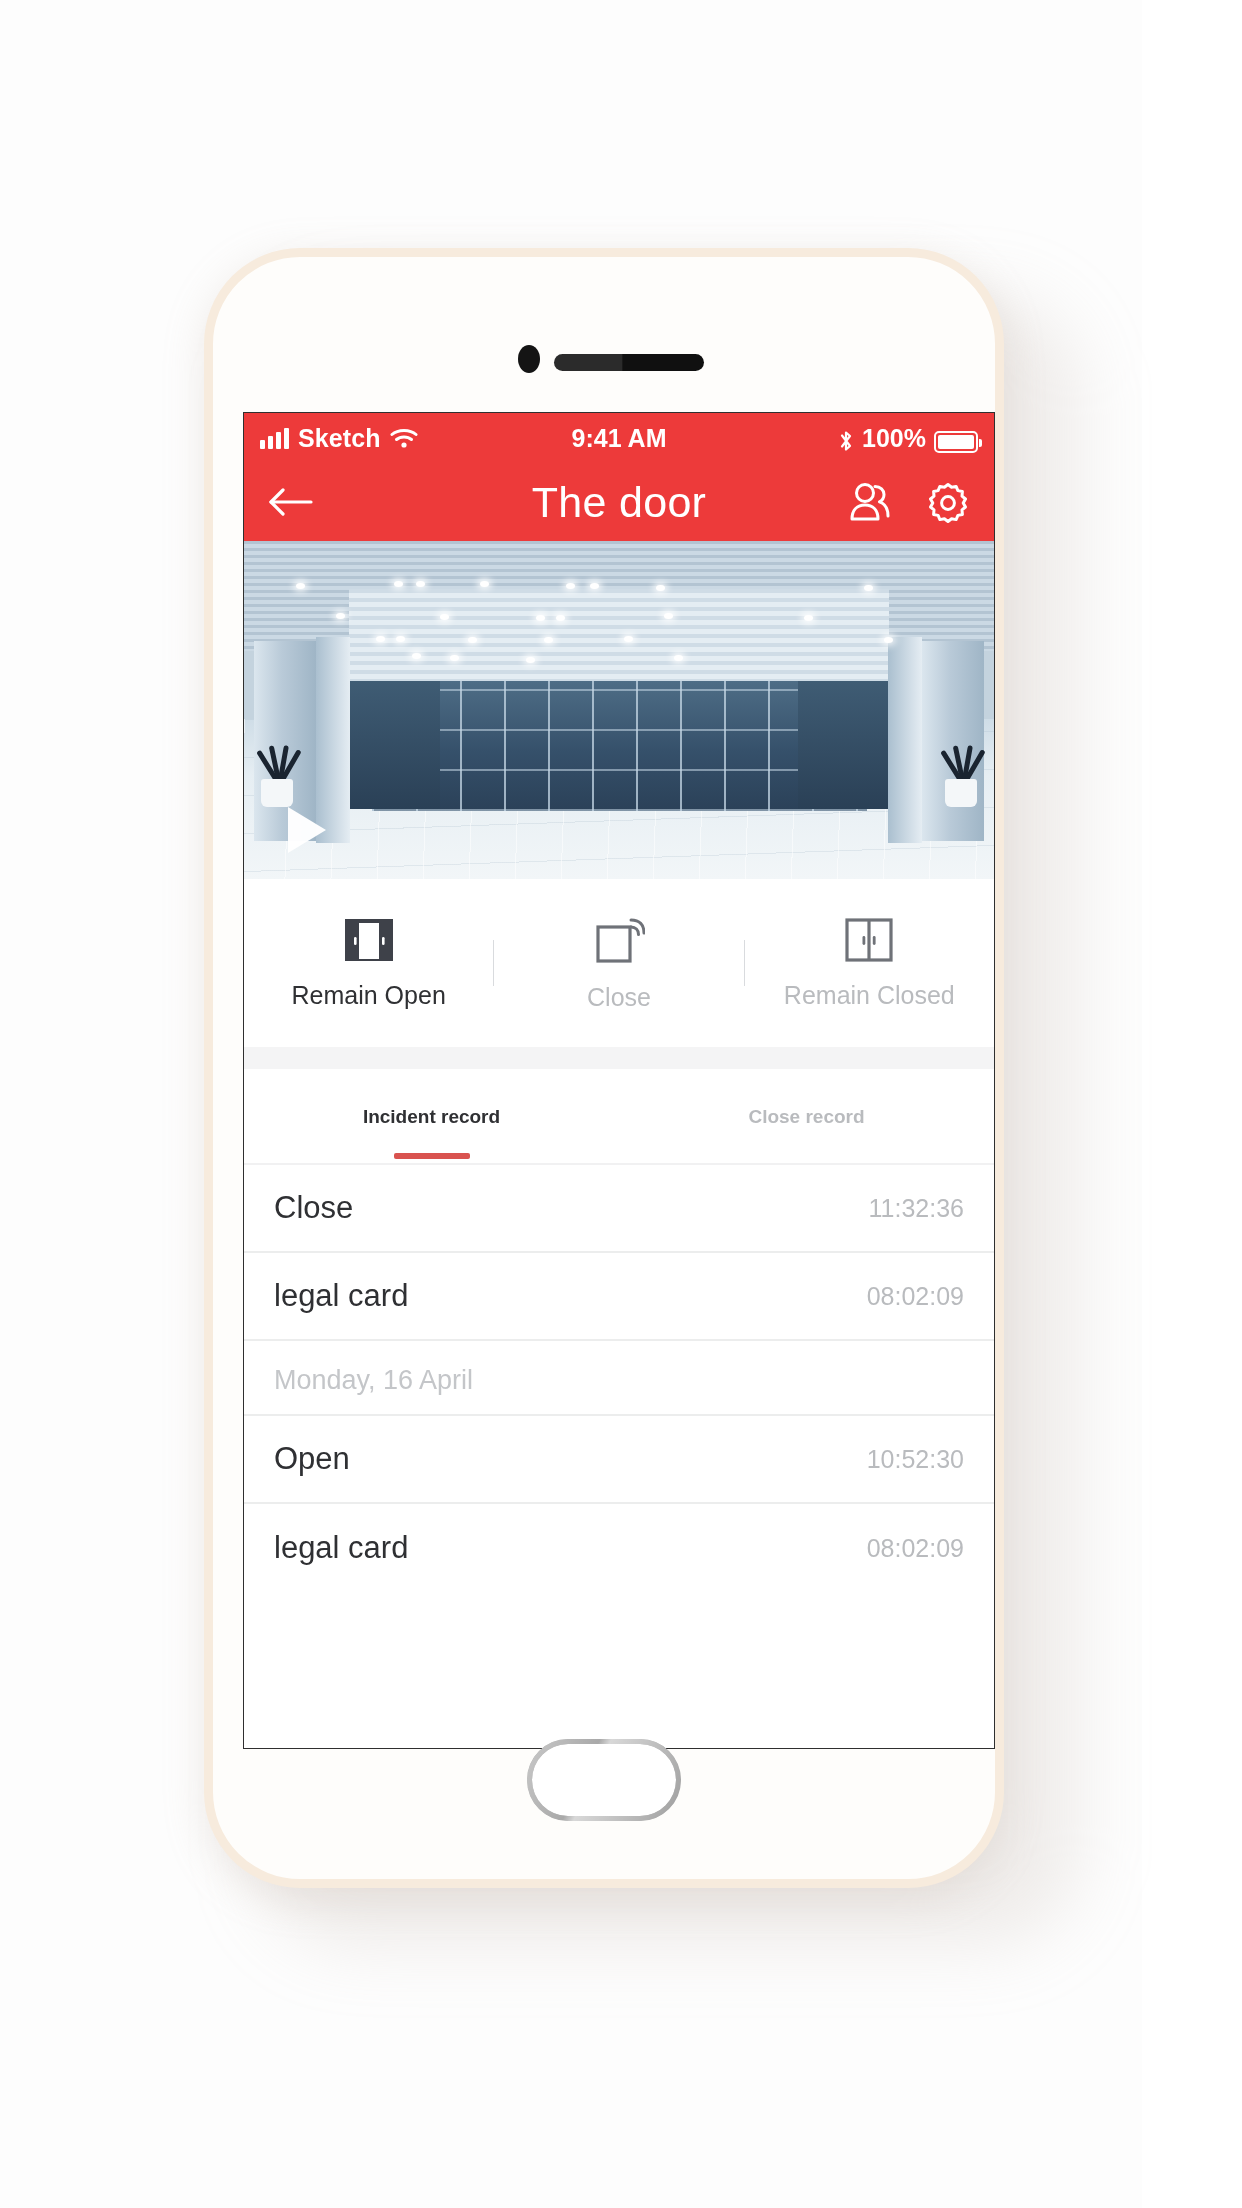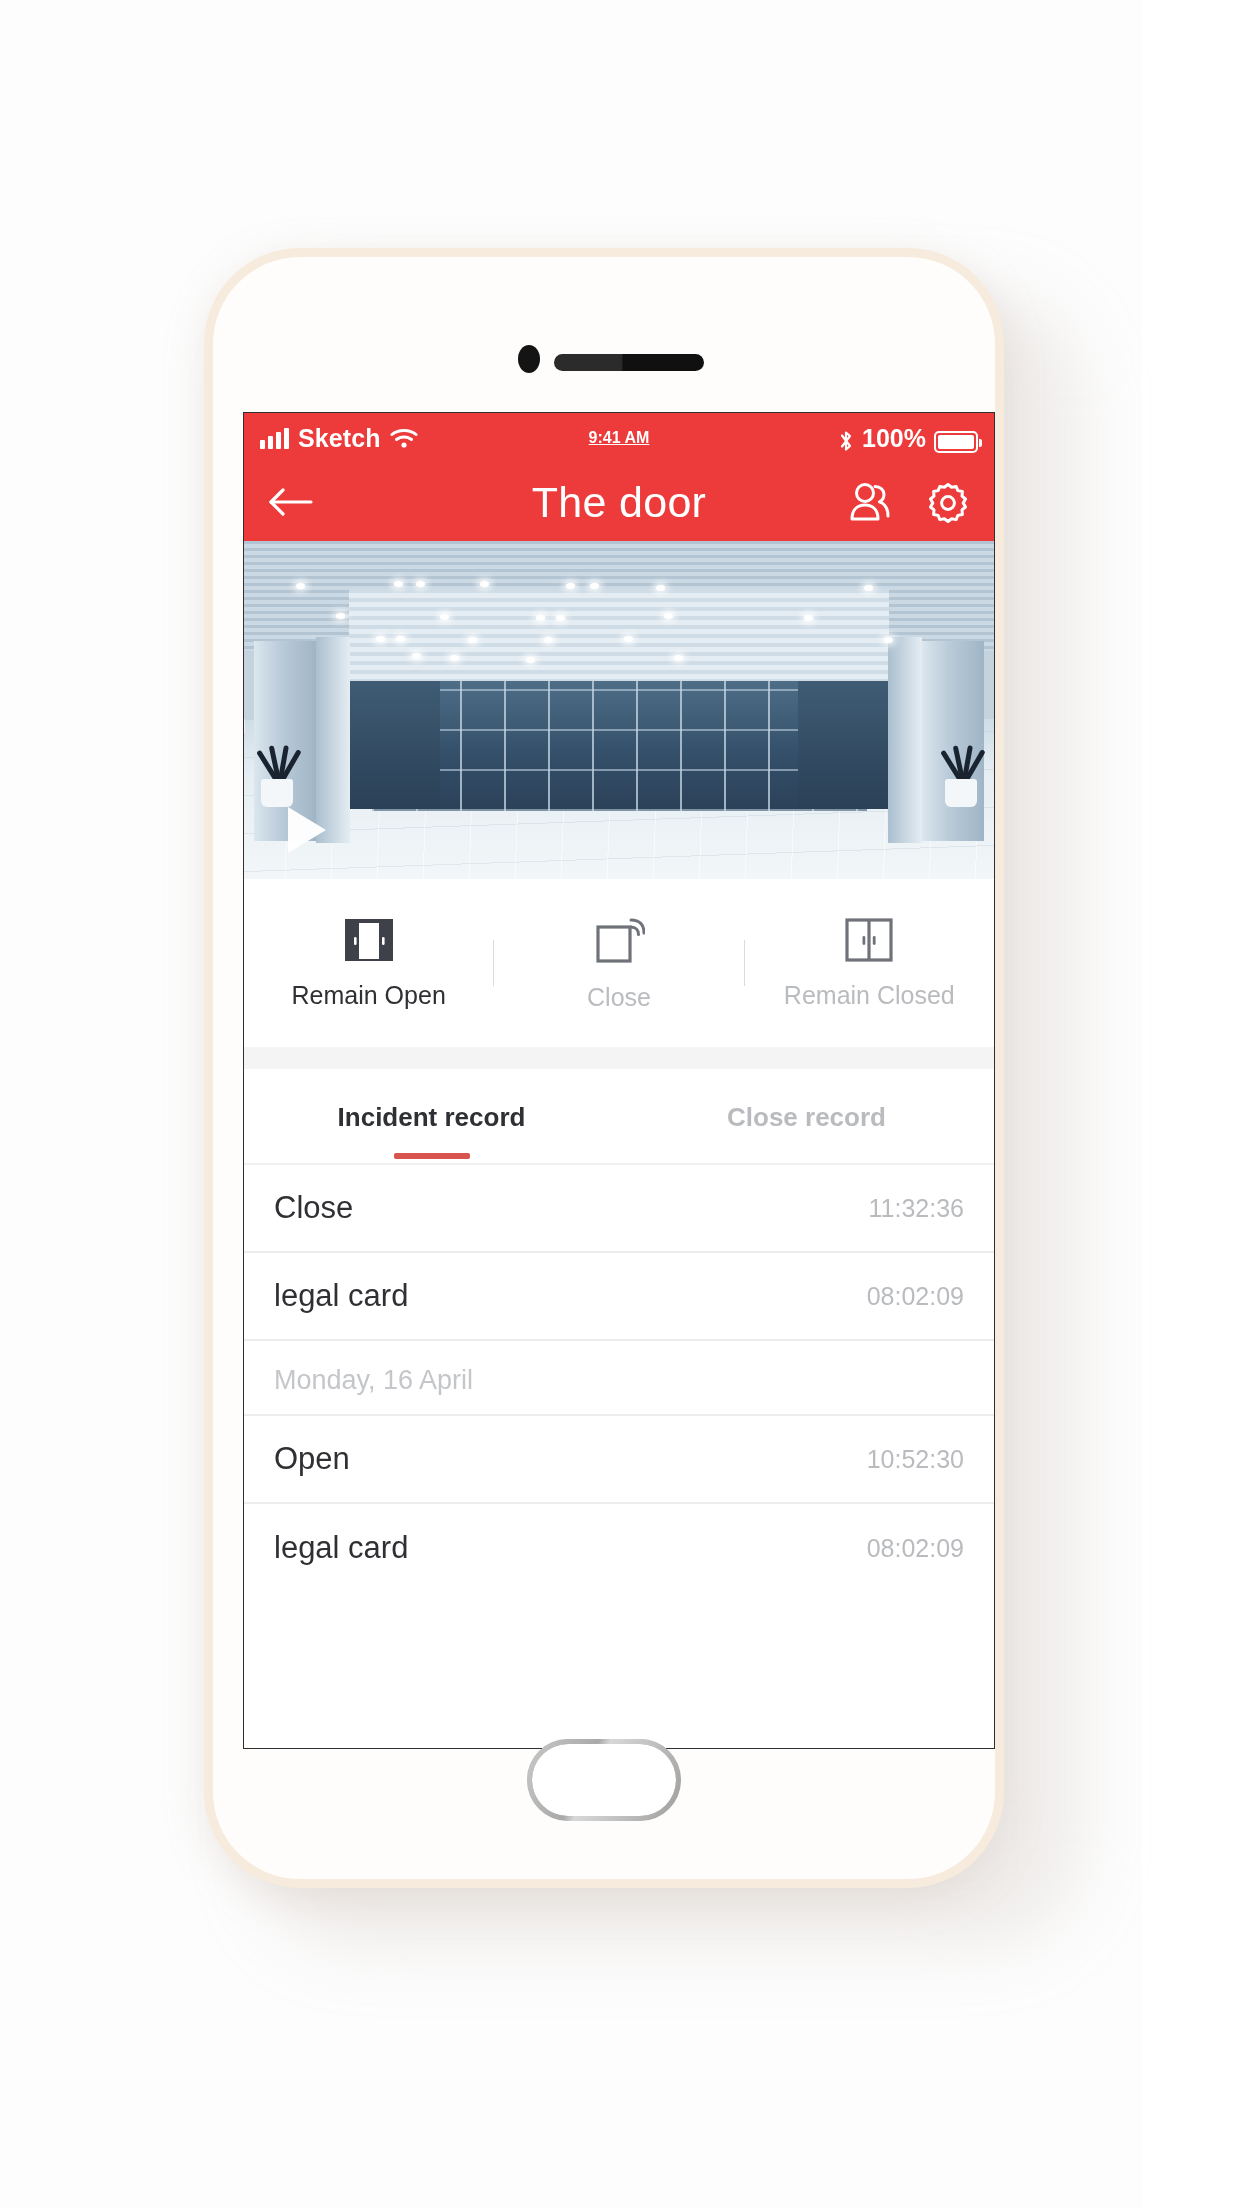--- a/index.html
+++ b/index.html
@@ -128,22 +128,21 @@
   .sig-bars i { display:block; width: 5px; background:#fff; border-radius:1px; }
   .sig-bars i:nth-child(1){ height: 9px; }
   .sig-bars i:nth-child(2){ height: 13px; }
   .sig-bars i:nth-child(3){ height: 17px; }
   .sig-bars i:nth-child(4){ height: 21px; }
   .carrier { font-size: 25px; letter-spacing: .1px; }
   .status-center {
     position: absolute;
     left: 0; right: 0;
     text-align: center;
-    font-size: 16px;
-    text-decoration: underline;
+    font-size: 25px;
   }
   .status-right {
     margin-left: auto;
     display: flex;
     align-items: flex-end;
     gap: 8px;
     position: relative;
     z-index: 2;
   }
   .battery {
@@ -293,21 +292,21 @@
   .tabs {
     height: 96px;
     background: #ffffff;
     display: flex;
     align-items: center;
     position: relative;
   }
   .tab {
     flex: 1;
     text-align: center;
-    font-size: 26px;
+    font-size: 19px;
     font-weight: bold;
     color: #b9bbbe;
     position: relative;
     height: 100%;
     display: flex;
     align-items: center;
     justify-content: center;
   }
   .tab.active { color: #2f3033; }
   .tab.active .underline {

